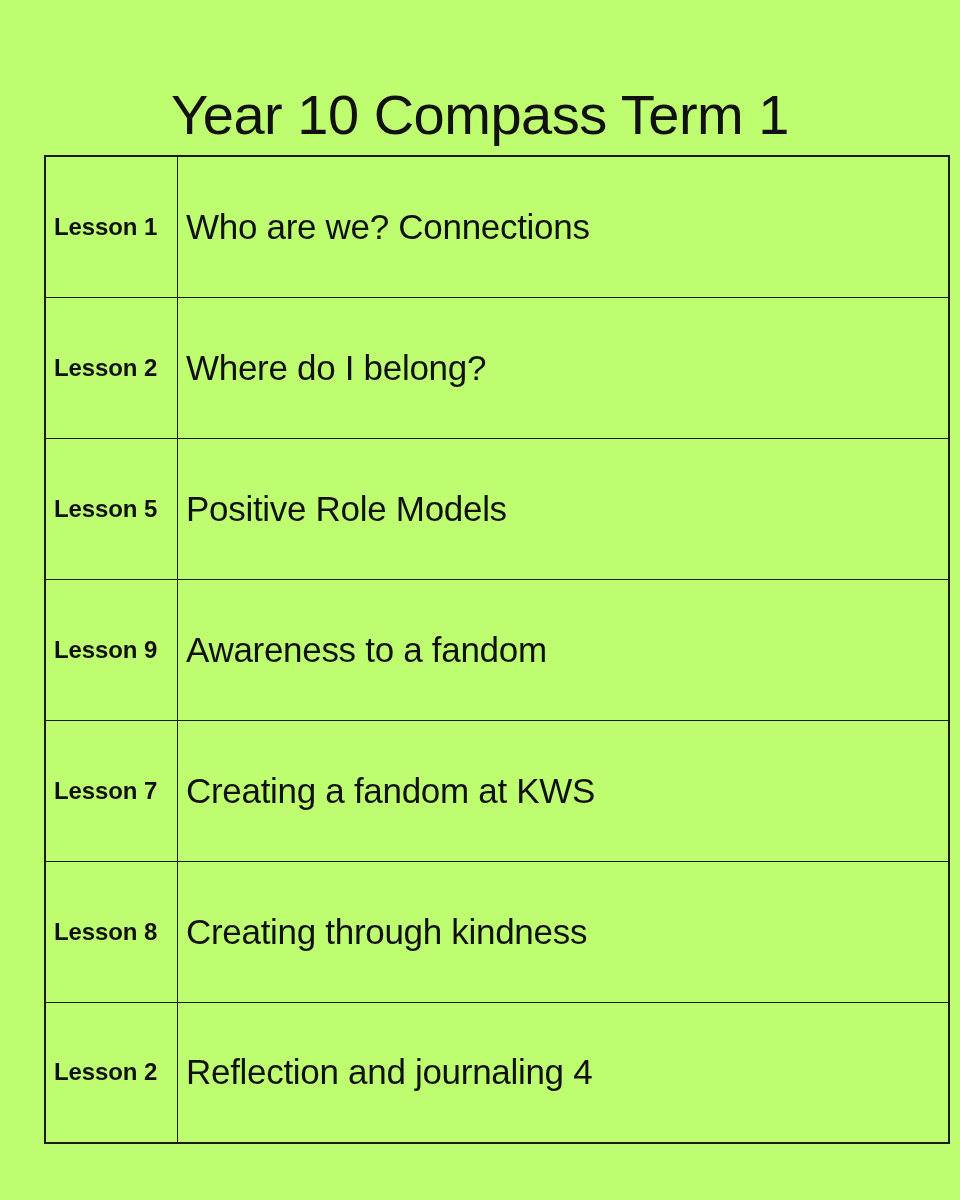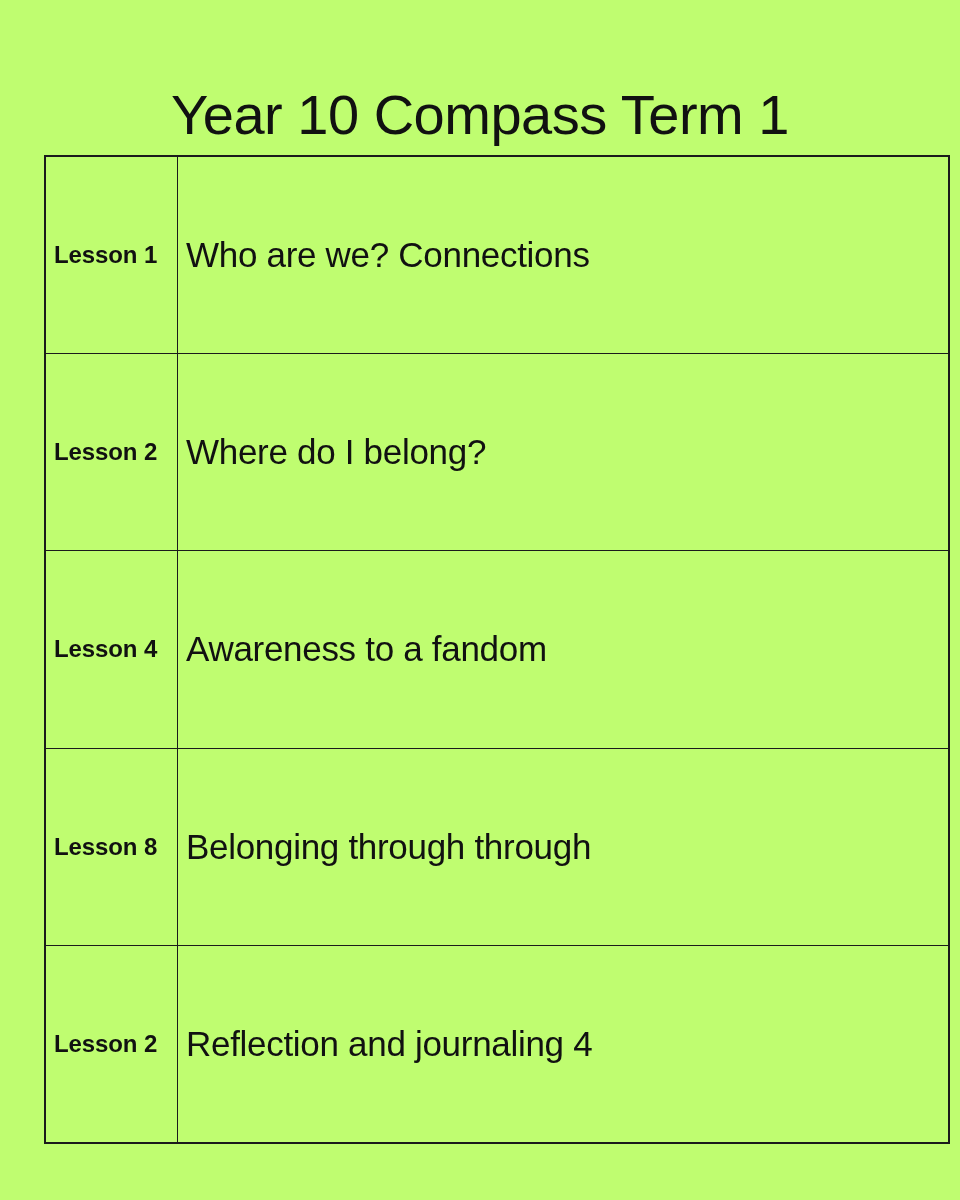--- a/index.html
+++ b/index.html
@@ -84,30 +84,38 @@
         <td class="col-title">Who are we? Connections</td>
       </tr>
 
       <tr>
         <td class="col-label">Lesson 2</td>
         <td class="col-title">Where do I belong?</td>
       </tr>
 
 
 
+      <tr>
+        <td class="col-label">Lesson 5</td>
+        <td class="col-title">Positive Role Models</td>
+      </tr>
 
       <tr>
-        <td class="col-label">Lesson 4</td>
+        <td class="col-label">Lesson 9</td>
         <td class="col-title">Awareness to a fandom</td>
       </tr>
 
+      <tr>
+        <td class="col-label">Lesson 7</td>
+        <td class="col-title">Creating a fandom at KWS</td>
+      </tr>
 
       <tr>
         <td class="col-label">Lesson 8</td>
-        <td class="col-title">Belonging through through</td>
+        <td class="col-title">Creating through kindness</td>
       </tr>
 
       <tr>
         <td class="col-label">Lesson 2</td>
         <td class="col-title">Reflection and journaling 4</td>
       </tr>
 
 
     </tbody>
   </table>

